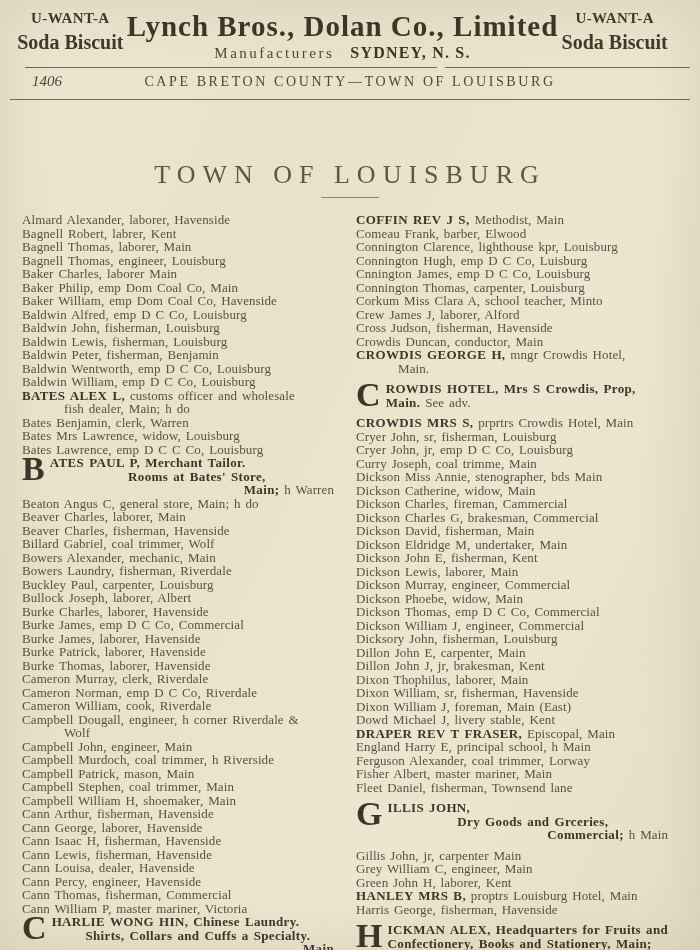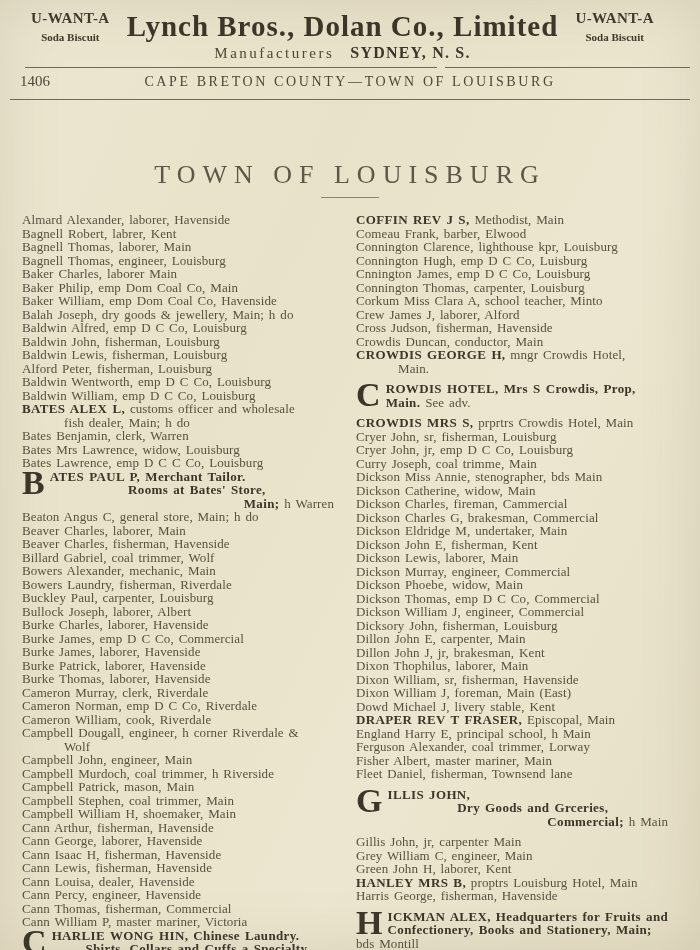--- a/index.html
+++ b/index.html
@@ -11,31 +11,31 @@
   }
   .page {
     position:relative; width:700px; height:950px; overflow:hidden;
     background:linear-gradient(115deg,#ece6d1 0%,#e9e2ca 35%,#ece6d0 65%,#e6dfc6 100%);
     box-shadow:inset 0 0 60px rgba(120,110,80,0.18);
   }
   
   .ad-row { display:flex; align-items:flex-start; padding:10px 29px 0 14px; }
   .ad { width:120px; text-align:center; color:#3f3a2c; }
   .ad .l1 { font-weight:bold; font-size:15px; letter-spacing:0.4px; white-space:nowrap; }
-  .ad .l2 { font-weight:bold; font-size:11px; margin-top:4px; white-space:nowrap; }
+  .ad .l2 { font-weight:bold; font-size:20px; margin-top:4px; white-space:nowrap; }
   .center-head { flex:1; text-align:center; }
   .company { font-size:29px; font-weight:bold; color:#3b3628; letter-spacing:1px; white-space:nowrap; }
   .sub-row { display:flex; justify-content:center; gap:16px; margin-top:1px; align-items:baseline; }
   .manufacturers { font-size:15px; letter-spacing:2.5px; color:#4c4736; }
   .sydney { font-size:16px; font-weight:bold; letter-spacing:1.2px; color:#3b3628; }
   .rules-row { display:flex; margin-top:5px; }
   .rule-a { margin-left:25px; width:412px; border-top:1.5px solid #6f6957; }
   .rule-b { margin-left:8px; width:245px; border-top:1.5px solid #6f6957; }
   .running-row { position:relative; margin-top:4px; height:20px; }
-  .page-number { position:absolute; left:20px; top:1px; font-size:15px; color:#4c4736; }
+  .page-number { position:absolute; left:32px; top:1px; font-size:15px; color:#4c4736;font-style:italic; }
   .running-head { text-align:center; font-size:14px; letter-spacing:2.6px; color:#4c4736; padding-top:2px; }
   .full-rule { border-top:1.5px solid #6f6957; margin:7px 10px 0 10px; }
   
   .title { text-align:center; margin-top:60px; font-size:26px; letter-spacing:7px; color:#5d5747; font-weight:normal; }
   .title-rule { width:58px; border-top:1px solid #8a8472; margin:7px auto 0 auto; }
   
   .columns { display:flex; padding:0 22px; margin-top:15px; gap:12px; }
   .col { width:322px; font-size:13px; line-height:13.5px; letter-spacing:0.1px; word-spacing:1.5px; }
   .col b { color:#3b3628; letter-spacing:0.35px; }
   .entry { padding-left:28px; text-indent:-28px; }
@@ -86,25 +86,24 @@
 
   <div class="columns">
     <div class="col">
         <div class="entry"><span>Almard Alexander, laborer, Havenside</span></div>
         <div class="entry"><span>Bagnell Robert, labrer, Kent</span></div>
         <div class="entry"><span>Bagnell Thomas, laborer, Main</span></div>
         <div class="entry"><span>Bagnell Thomas, engineer, Louisburg</span></div>
         <div class="entry"><span>Baker Charles, laborer Main</span></div>
         <div class="entry"><span>Baker Philip, emp Dom Coal Co, Main</span></div>
         <div class="entry"><span>Baker William, emp Dom Coal Co, Havenside</span></div>
-        <div class="entry"><span>Balah Joseph, dry goods &amp; jewellery, Main; h do</span></div>
         <div class="entry"><span>Baldwin Alfred, emp D C Co, Louisburg</span></div>
         <div class="entry"><span>Baldwin John, fisherman, Louisburg</span></div>
         <div class="entry"><span>Baldwin Lewis, fisherman, Louisburg</span></div>
-        <div class="entry"><span>Alford Peter, fisherman, Louisburg</span></div>
+        <div class="entry"><span>Baldwin Peter, fisherman, Benjamin</span></div>
         <div class="entry"><span>Baldwin Wentworth, emp D C Co, Louisburg</span></div>
         <div class="entry"><span>Baldwin William, emp D C Co, Louisburg</span></div>
         <div class="entry"><b>BATES ALEX L,</b><span> customs officer and wholesale</span><div class="cont">fish dealer, Main; h do</div></div>
         <div class="entry"><span>Bates Benjamin, clerk, Warren</span></div>
         <div class="entry"><span>Bates Mrs Lawrence, widow, Louisburg</span></div>
         <div class="entry"><span>Bates Lawrence, emp D C C Co, Louisburg</span></div>
         <div class="entry display">
           <span class="dropcap">B</span>
           <div class="dline al"><b>ATES PAUL P, Merchant Tailor.</b></div>
           <div class="dline ac"><b>Rooms at Bates' Store,</b></div>
@@ -165,20 +164,21 @@
           <div class="dline al"><b>Main.</b><span>  See adv.</span></div>
         </div>
         <div class="entry mt"><b>CROWDIS MRS S,</b><span> prprtrs Crowdis Hotel, Main</span></div>
         <div class="entry"><span>Cryer John, sr, fisherman, Louisburg</span></div>
         <div class="entry"><span>Cryer John, jr, emp D C Co, Louisburg</span></div>
         <div class="entry"><span>Curry Joseph, coal trimme, Main</span></div>
         <div class="entry"><span>Dickson Miss Annie, stenographer, bds Main</span></div>
         <div class="entry"><span>Dickson Catherine, widow, Main</span></div>
         <div class="entry"><span>Dickson Charles, fireman, Cammercial</span></div>
         <div class="entry"><span>Dickson Charles G, brakesman, Commercial</span></div>
+        <div class="entry"><span>Dickson David, fisherman, Main</span></div>
         <div class="entry"><span>Dickson Eldridge M, undertaker, Main</span></div>
         <div class="entry"><span>Dickson John E, fisherman, Kent</span></div>
         <div class="entry"><span>Dickson Lewis, laborer, Main</span></div>
         <div class="entry"><span>Dickson Murray, engineer, Commercial</span></div>
         <div class="entry"><span>Dickson Phoebe, widow, Main</span></div>
         <div class="entry"><span>Dickson Thomas, emp D C Co, Commercial</span></div>
         <div class="entry"><span>Dickson William J, engineer, Commercial</span></div>
         <div class="entry"><span>Dicksory John, fisherman, Louisburg</span></div>
         <div class="entry"><span>Dillon John E, carpenter, Main</span></div>
         <div class="entry"><span>Dillon John J, jr, brakesman, Kent</span></div>

